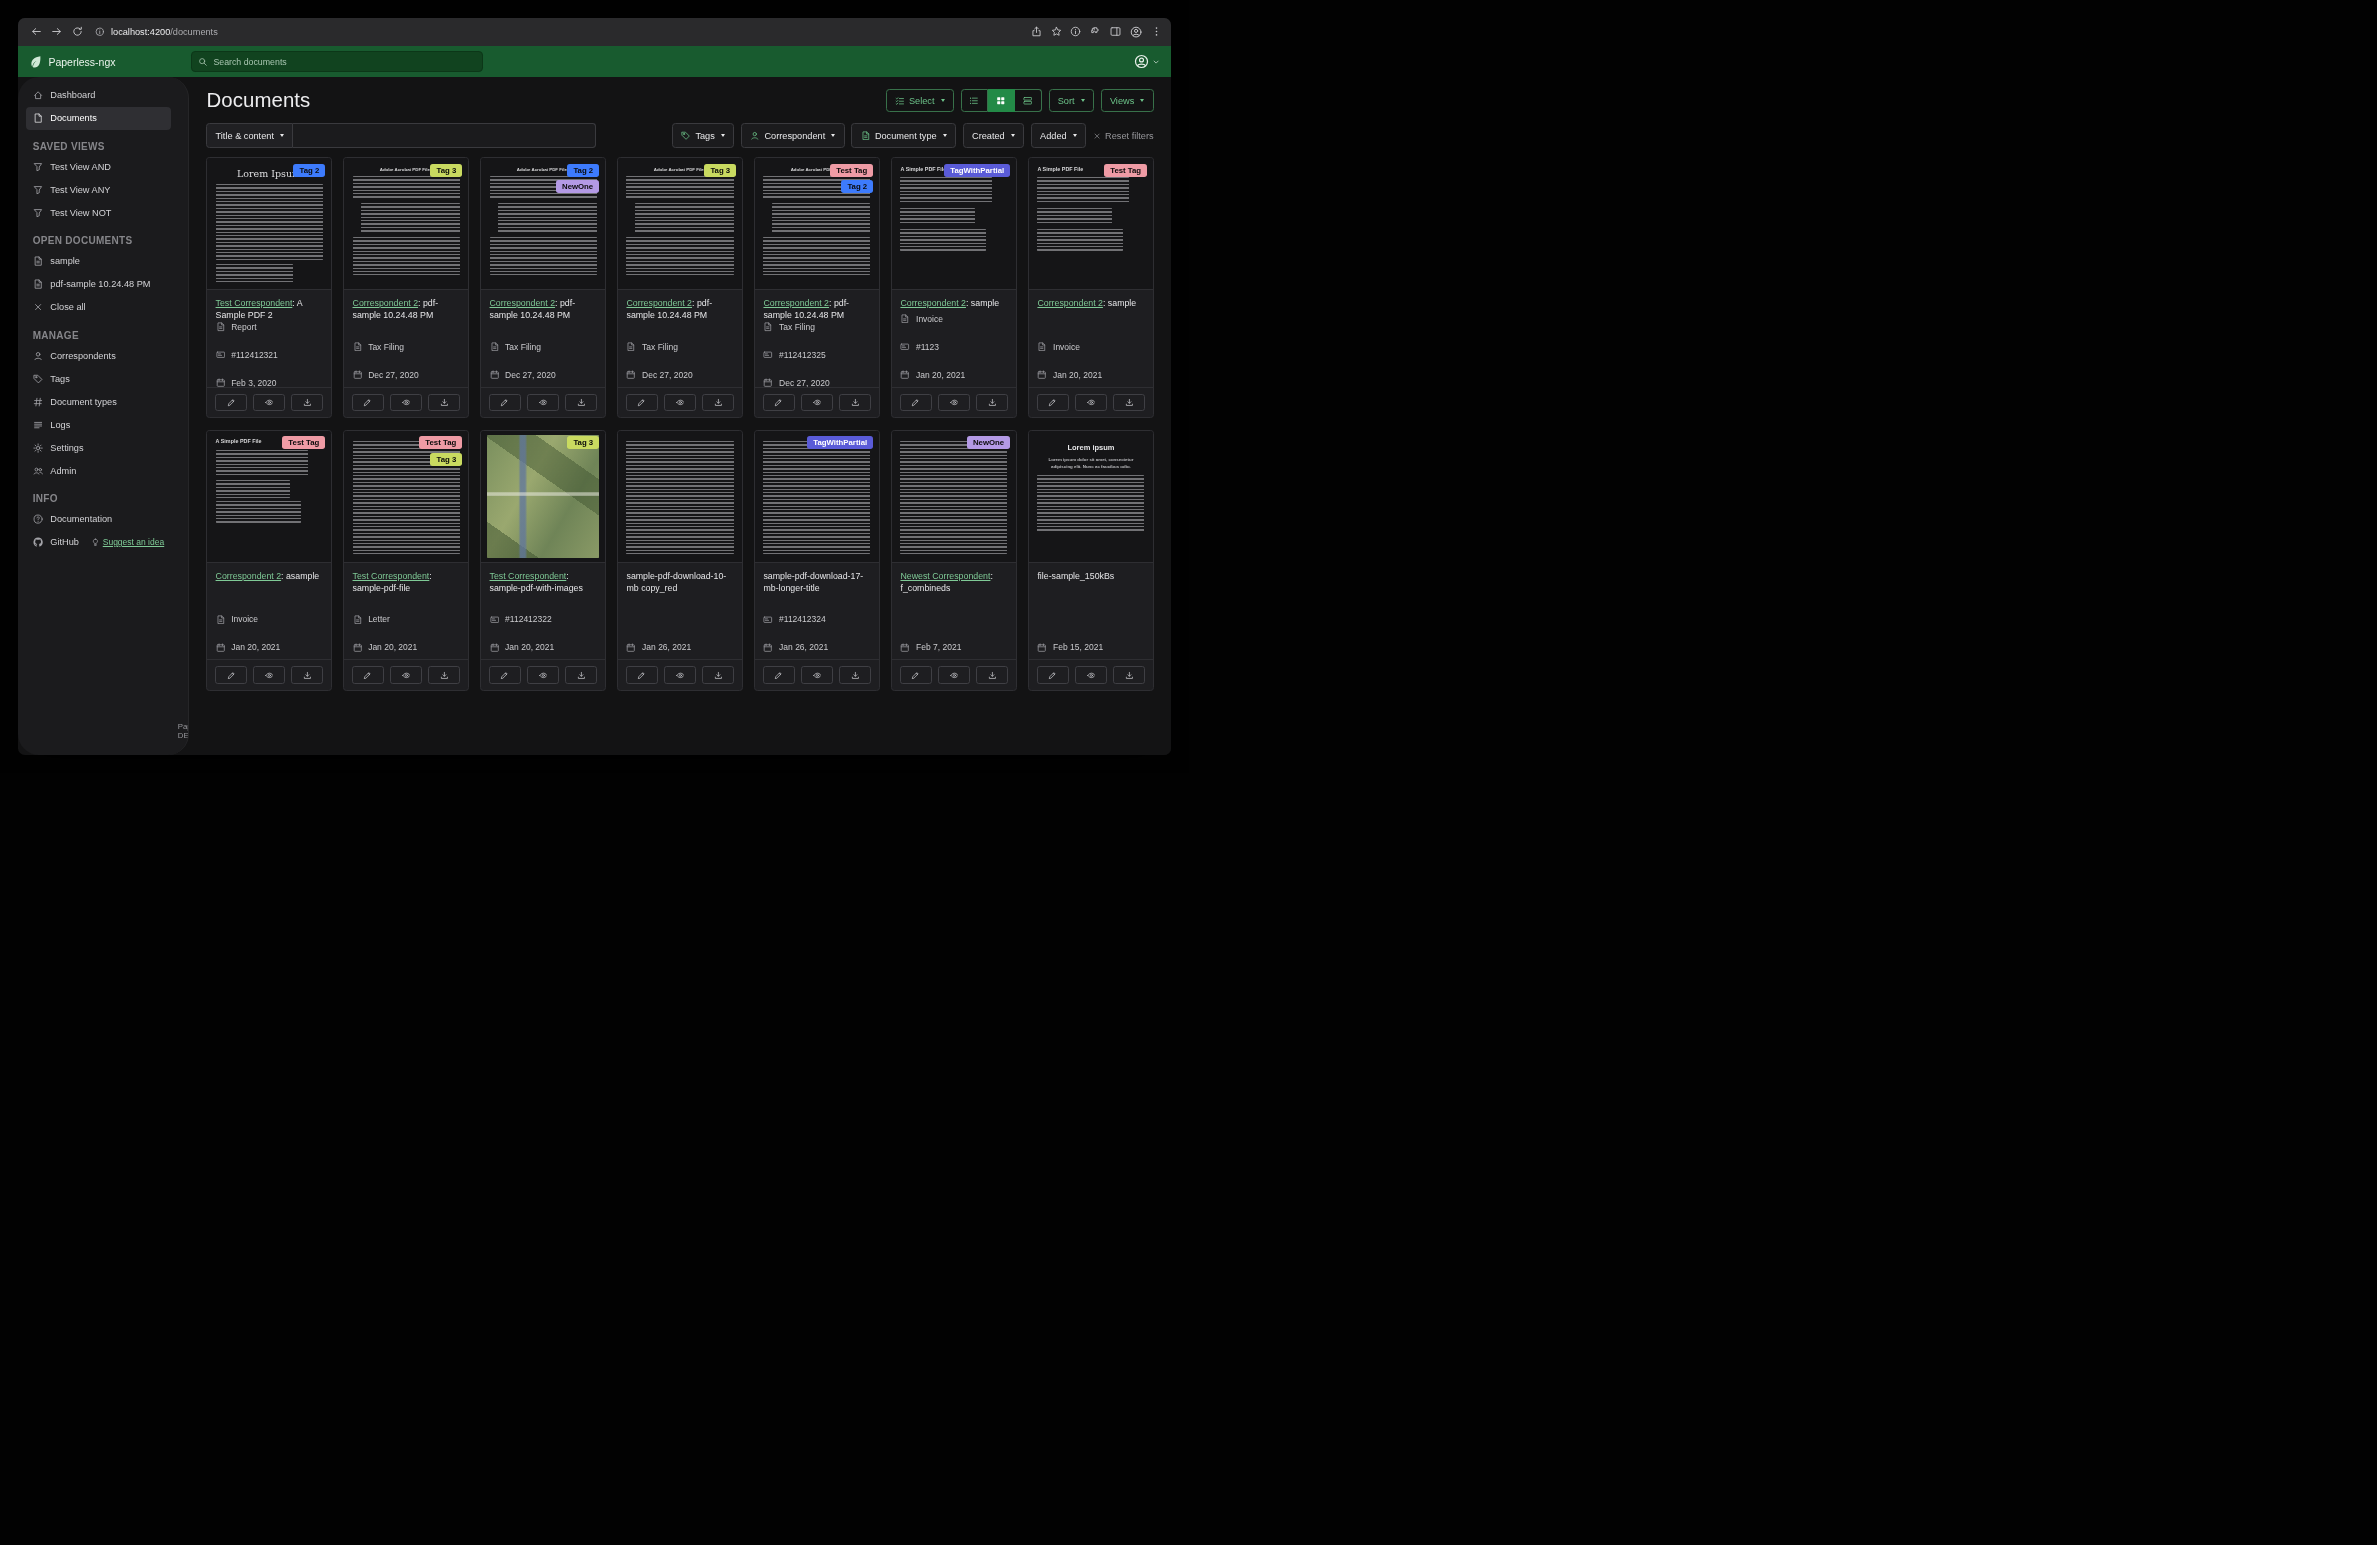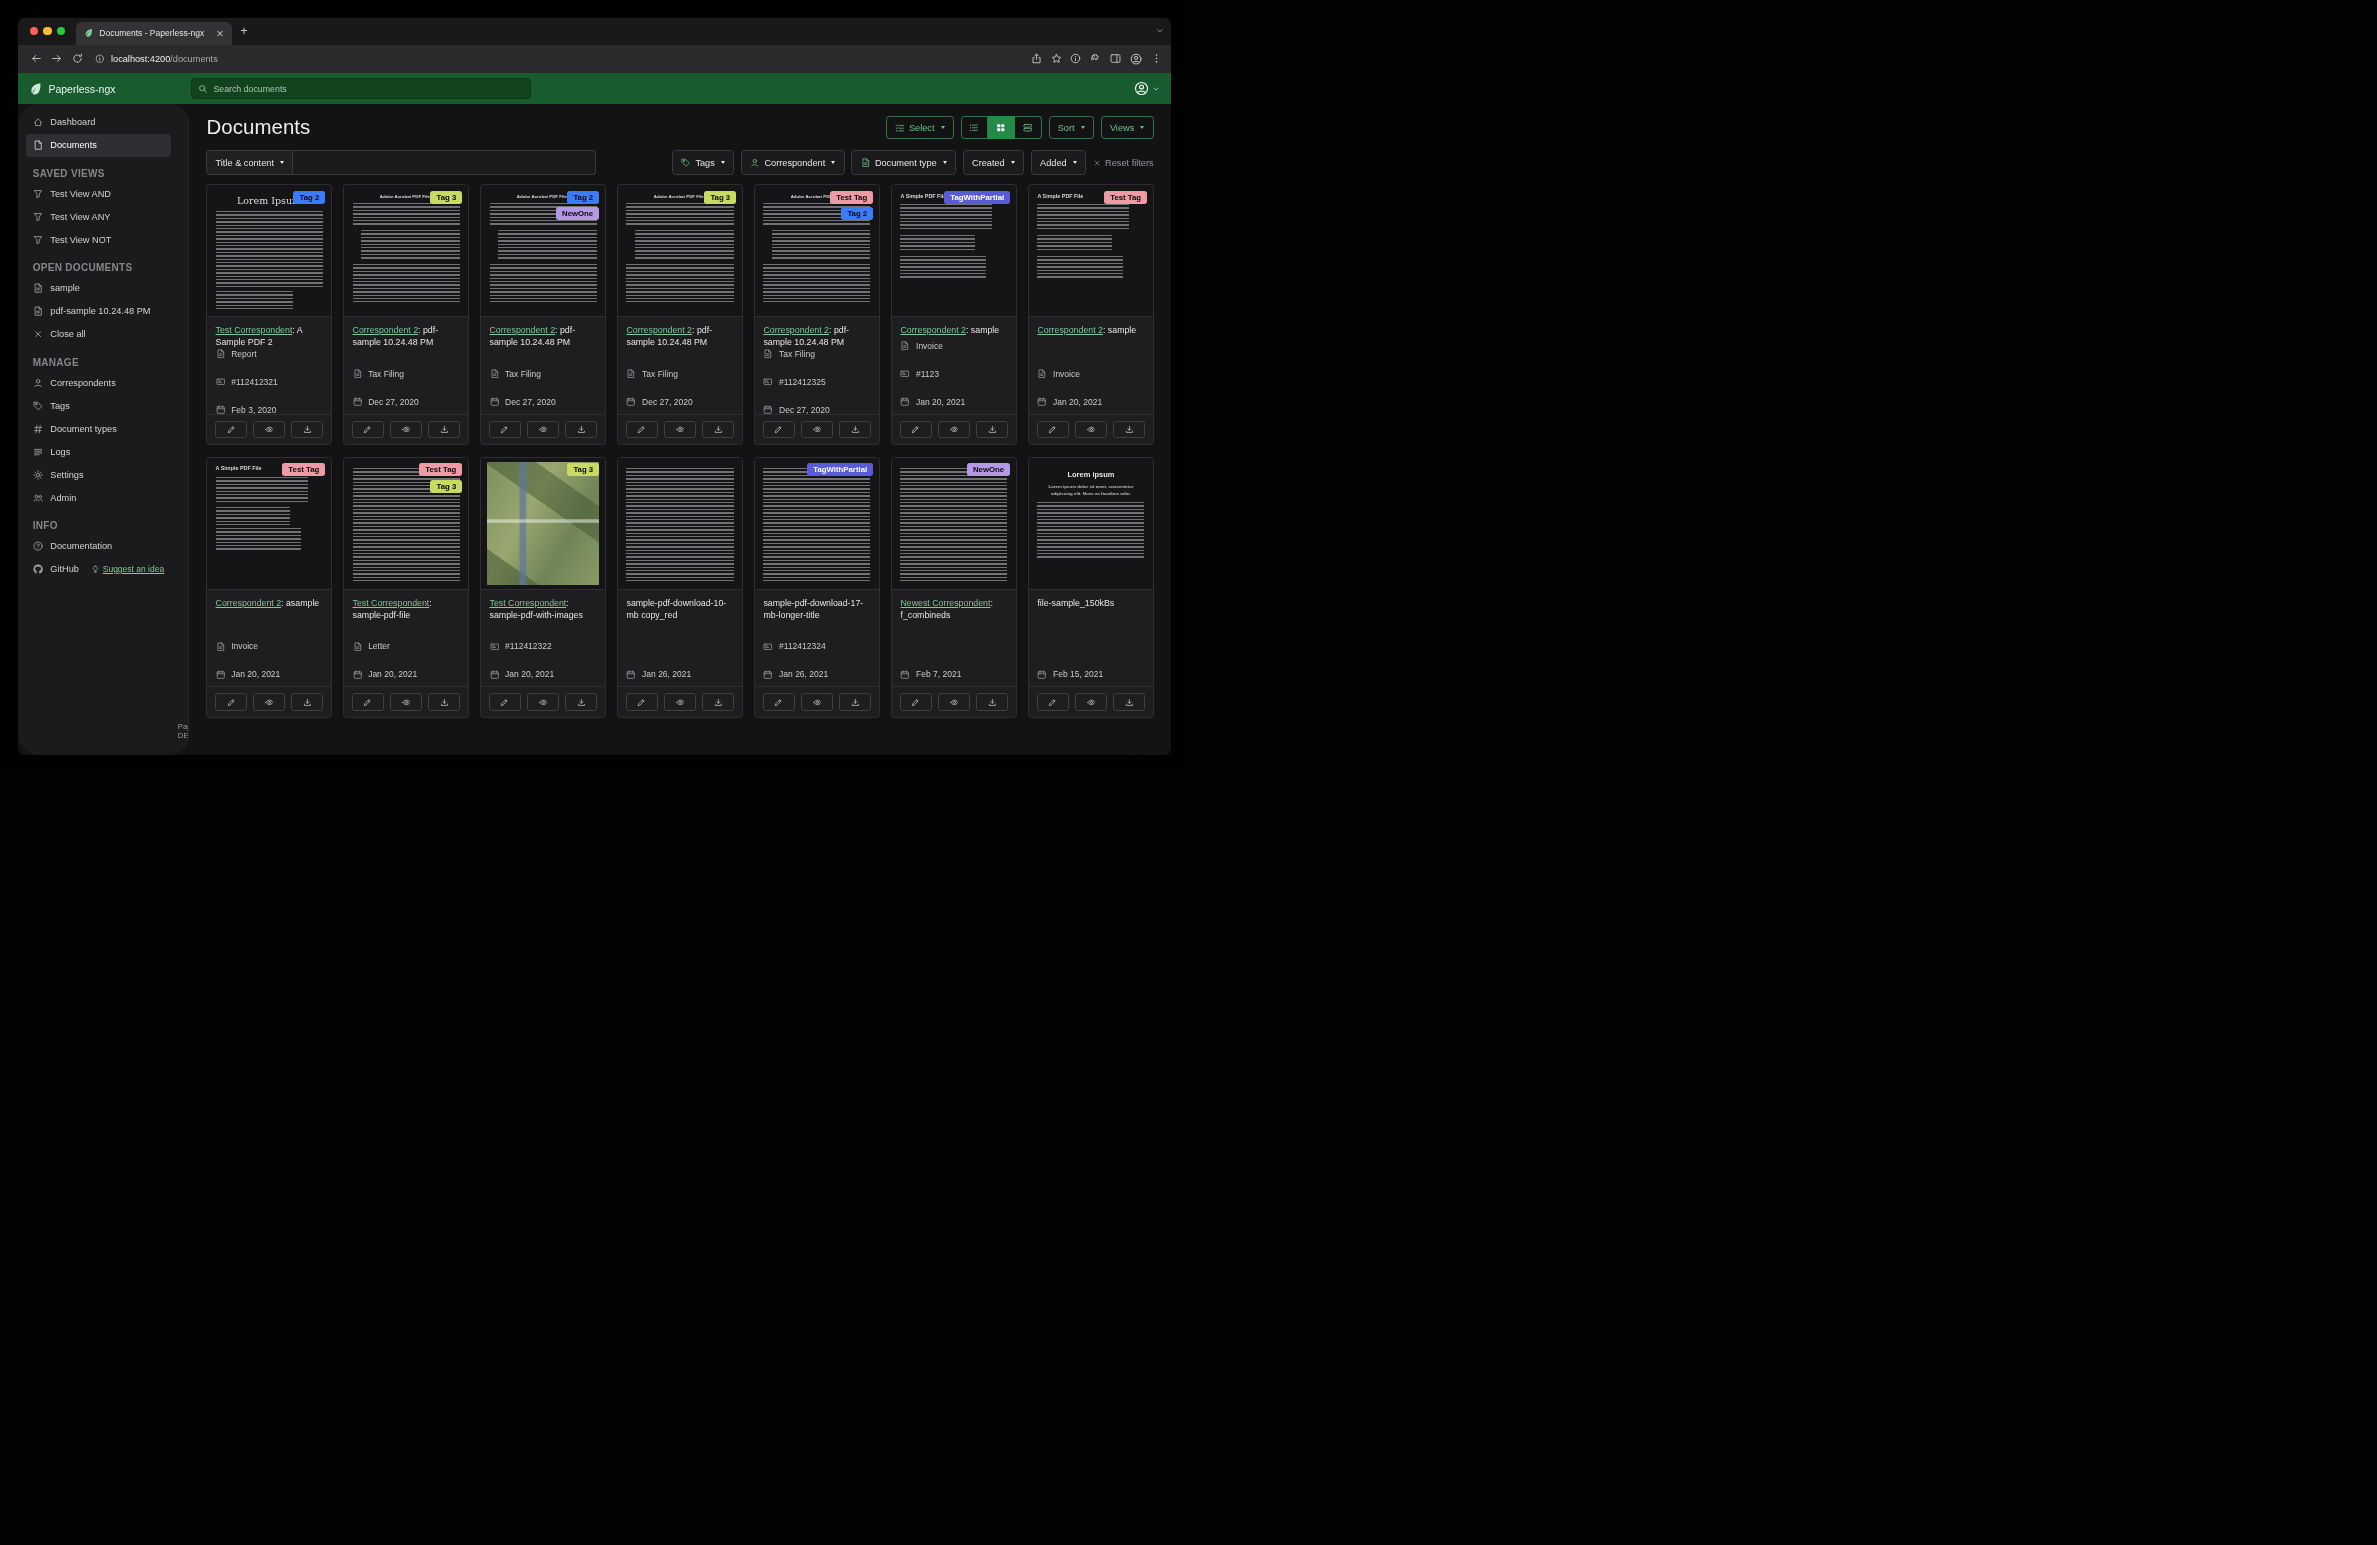--- a/index.html
+++ b/index.html
@@ -20,21 +20,21 @@
   .urlbar { background:#2a2a2c; height:28.5px; flex:0 0 28.5px; display:flex; align-items:center; gap:2.7px; padding:0 9.5px; }
   .nav-btn { background:none; border:none; color:#cfcfd2; display:flex; align-items:center; padding:3.4px; border-radius:50%; }
   .url-field { flex:1; display:flex; align-items:center; gap:6.1px; padding:0 6.8px; color:#e9e9eb; font-size:9.2px; min-width:0; }
   .url-host { color:#ececee; }
   .url-path { color:#ababaf; }
   .urlbar-right { display:flex; align-items:center; gap:8.8px; color:#c9c9cc; }
 
   
   .appheader { background:#185b2f; height:31px; flex:0 0 31px; display:flex; align-items:center; padding:0 11px; }
   .brand { display:flex; align-items:center; gap:6.1px; color:#eaf4ec; font-size:10.5px; width:162px; }
-  .searchbox { display:flex; align-items:center; gap:5.4px; background:#11431f; border:0.7px solid #0c3718; border-radius:4.1px; height:20.4px; width:340px; padding:0 6.8px; color:#a9c6b1; }
+  .searchbox { display:flex; align-items:center; gap:5.4px; background:#11431f; border:0.7px solid #0c3718; border-radius:4.1px; height:20.4px; width:292px; padding:0 6.8px; color:#a9c6b1; }
   .searchbox input { background:transparent; border:none; outline:none; color:#e6efe8; font-size:8.8px; width:100%; font-family:"Liberation Sans",sans-serif; }
   .searchbox input::placeholder { color:#a9c6b1; }
   .hdr-right { margin-left:auto; display:flex; align-items:center; gap:3.4px; color:#e6efe8; }
 
   
   .layout { flex:1; display:flex; min-height:0; }
   .sidebar { width:171px; flex:0 0 171px; background:#1b1b1d; border-right:0.7px solid #262628; padding:6.8px 8.2px 8.2px; display:flex; flex-direction:row; overflow:hidden;border-radius:21px; }
   .sb-header { font-size:10px; letter-spacing:0.3px; color:#86868a; font-weight:700; margin:11px 6.8px 3.4px; }
   .sb-item { display:flex; align-items:center; gap:7.5px; height:23px; padding:0 6.8px; border-radius:4.1px; color:#d3d3d6; font-size:9.2px; cursor:default; white-space:nowrap; }
   .sb-item .i { color:#a3a3a8; }
@@ -109,42 +109,20 @@
   .i14 { width:9.5px; height:9.5px; } .i16 { width:11px; height:11px; }
   .i18 { width:12.2px; height:12.2px; } .i20 { width:13.6px; height:13.6px; }
   .i22 { width:15px; height:15px; }
 </style>
 </head>
 <body>
 
 <div class="stage">
   <div class="window">
 
-    <div class="tabbar">
-      <div class="traffic">
-        <span class="tl-dot tl-red"></span>
-        <span class="tl-dot tl-yellow"></span>
-        <span class="tl-dot tl-green"></span>
-      </div>
-      <div class="tab">
-        <span class="i i14" style="color:#7fca96">
-            <svg viewBox="0 0 16 16" fill="none" stroke="currentColor" stroke-width="1.3" stroke-linecap="round" stroke-linejoin="round">
-              <path fill="currentColor" stroke="none" d="M13.4 1.6C6 2.6 2.8 6.3 2.8 10.4c0 1.6.5 2.9 1.1 3.7.3-2.6 1.5-5.7 5-7.3-2.8 2.1-4.1 5-4.3 7.5.7.3 1.5.5 2.3.5 4.1 0 6.9-4.2 6.5-13.2z"></path>
-            </svg>
-          </span>
-        <span class="tab-title">Documents - Paperless-ngx</span>
-        <span class="tab-close">✕</span>
-      </div>
-      <button class="newtab-btn">+</button>
-      <span class="tab-strip-chevron i i14">
-          <svg viewBox="0 0 16 16" fill="none" stroke="currentColor" stroke-width="1.3" stroke-linecap="round" stroke-linejoin="round">
-            <path d="M4 6l4 4 4-4"></path>
-          </svg>
-        </span>
-    </div>
 
     <div class="urlbar">
       <button class="nav-btn">
           <span class="i i16">
             <svg viewBox="0 0 16 16" fill="none" stroke="currentColor" stroke-width="1.3" stroke-linecap="round" stroke-linejoin="round">
               <path d="M13.5 8h-11M6.8 3.8 2.5 8l4.3 4.2"></path>
             </svg>
           </span>
         </button>
       <button class="nav-btn">

